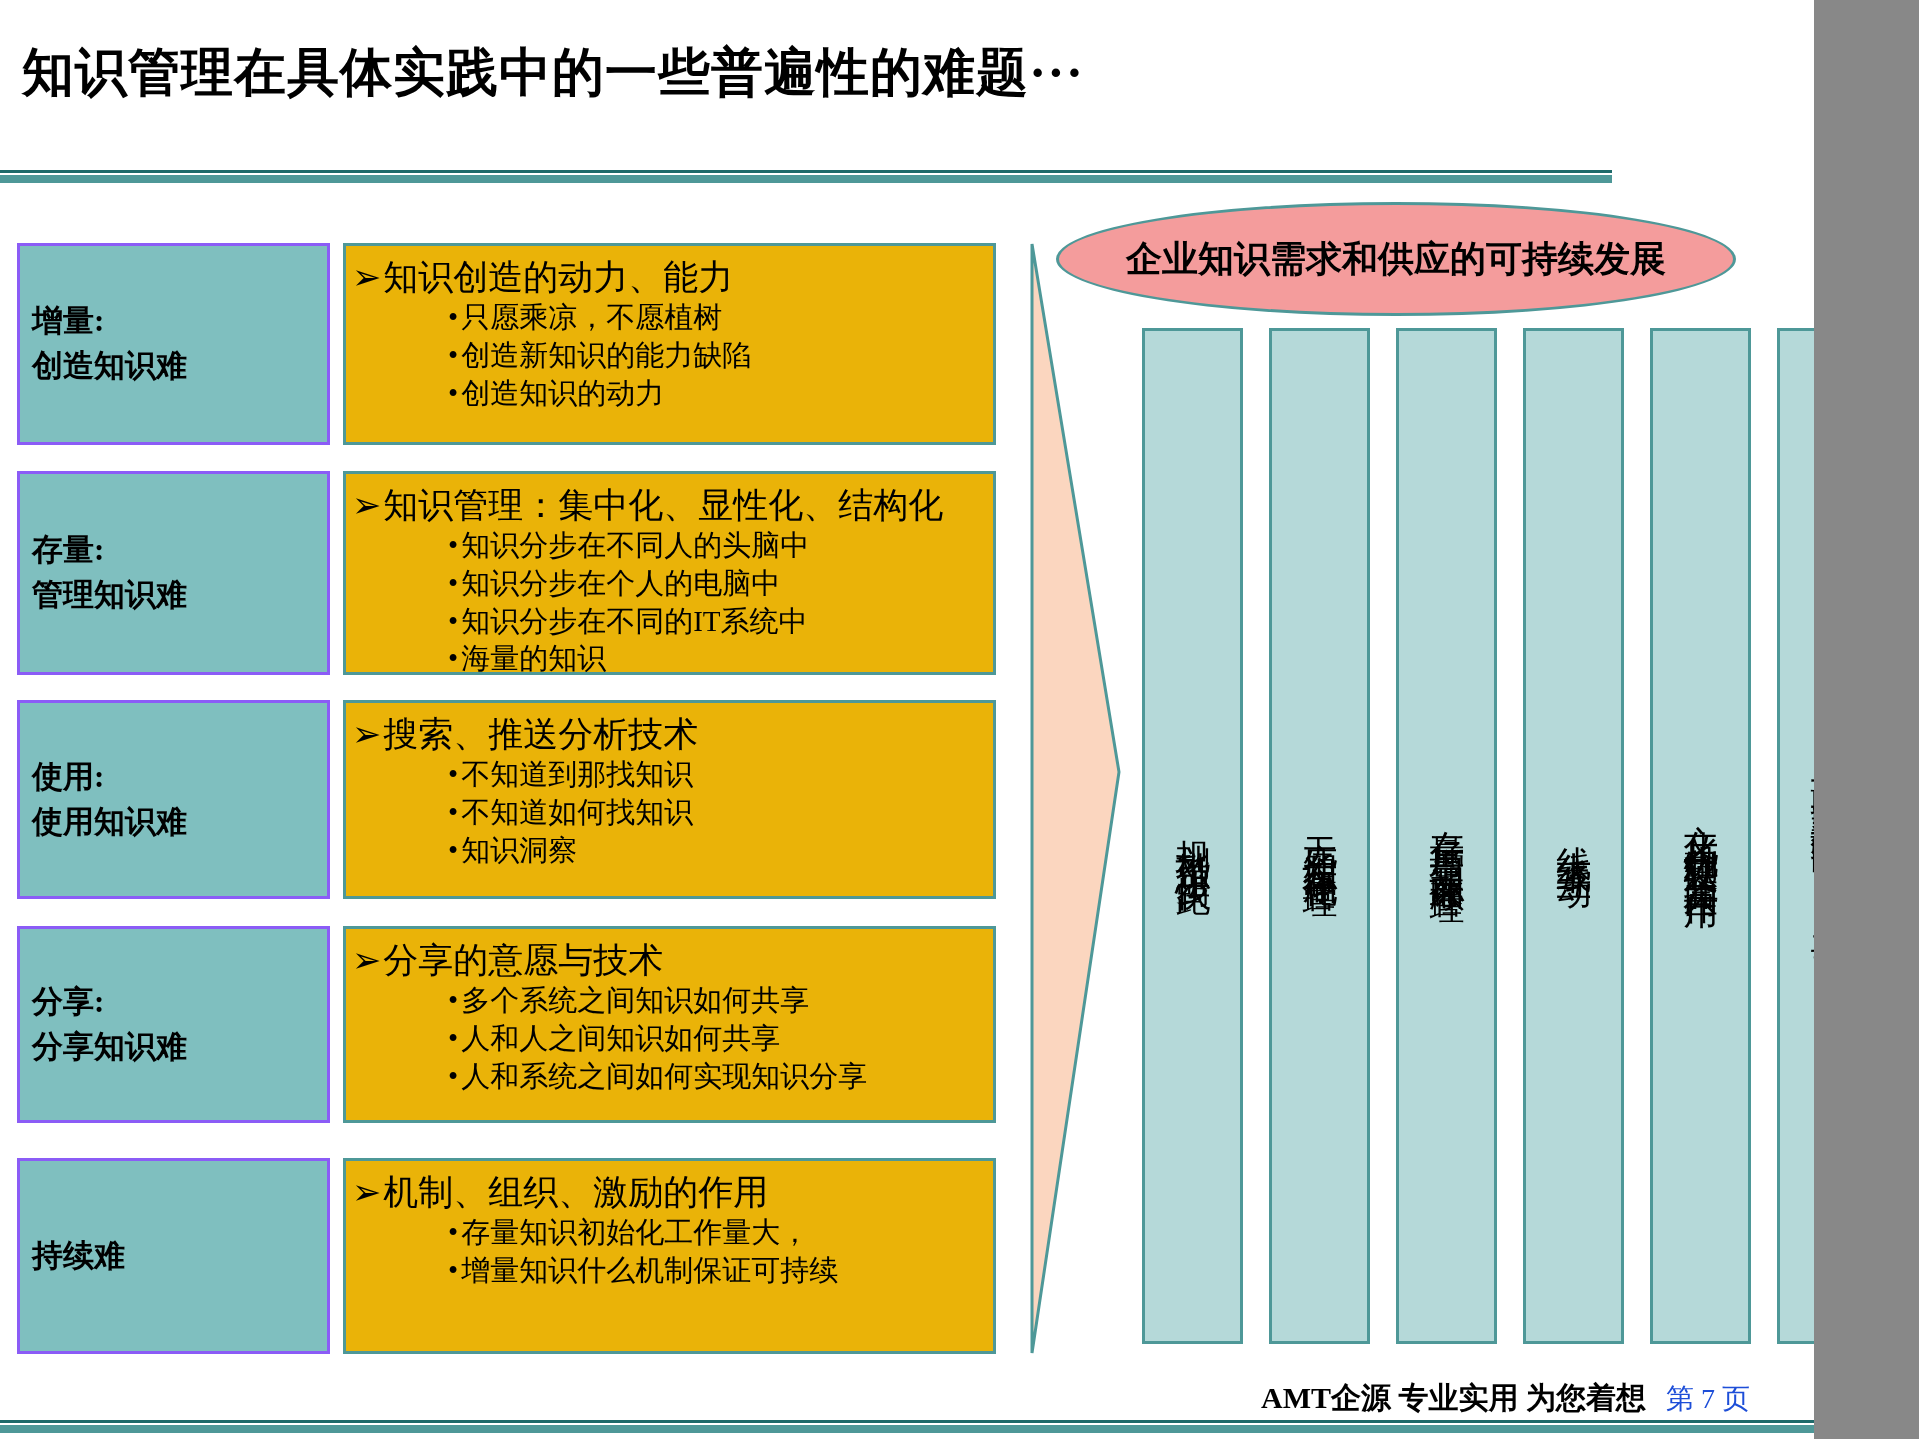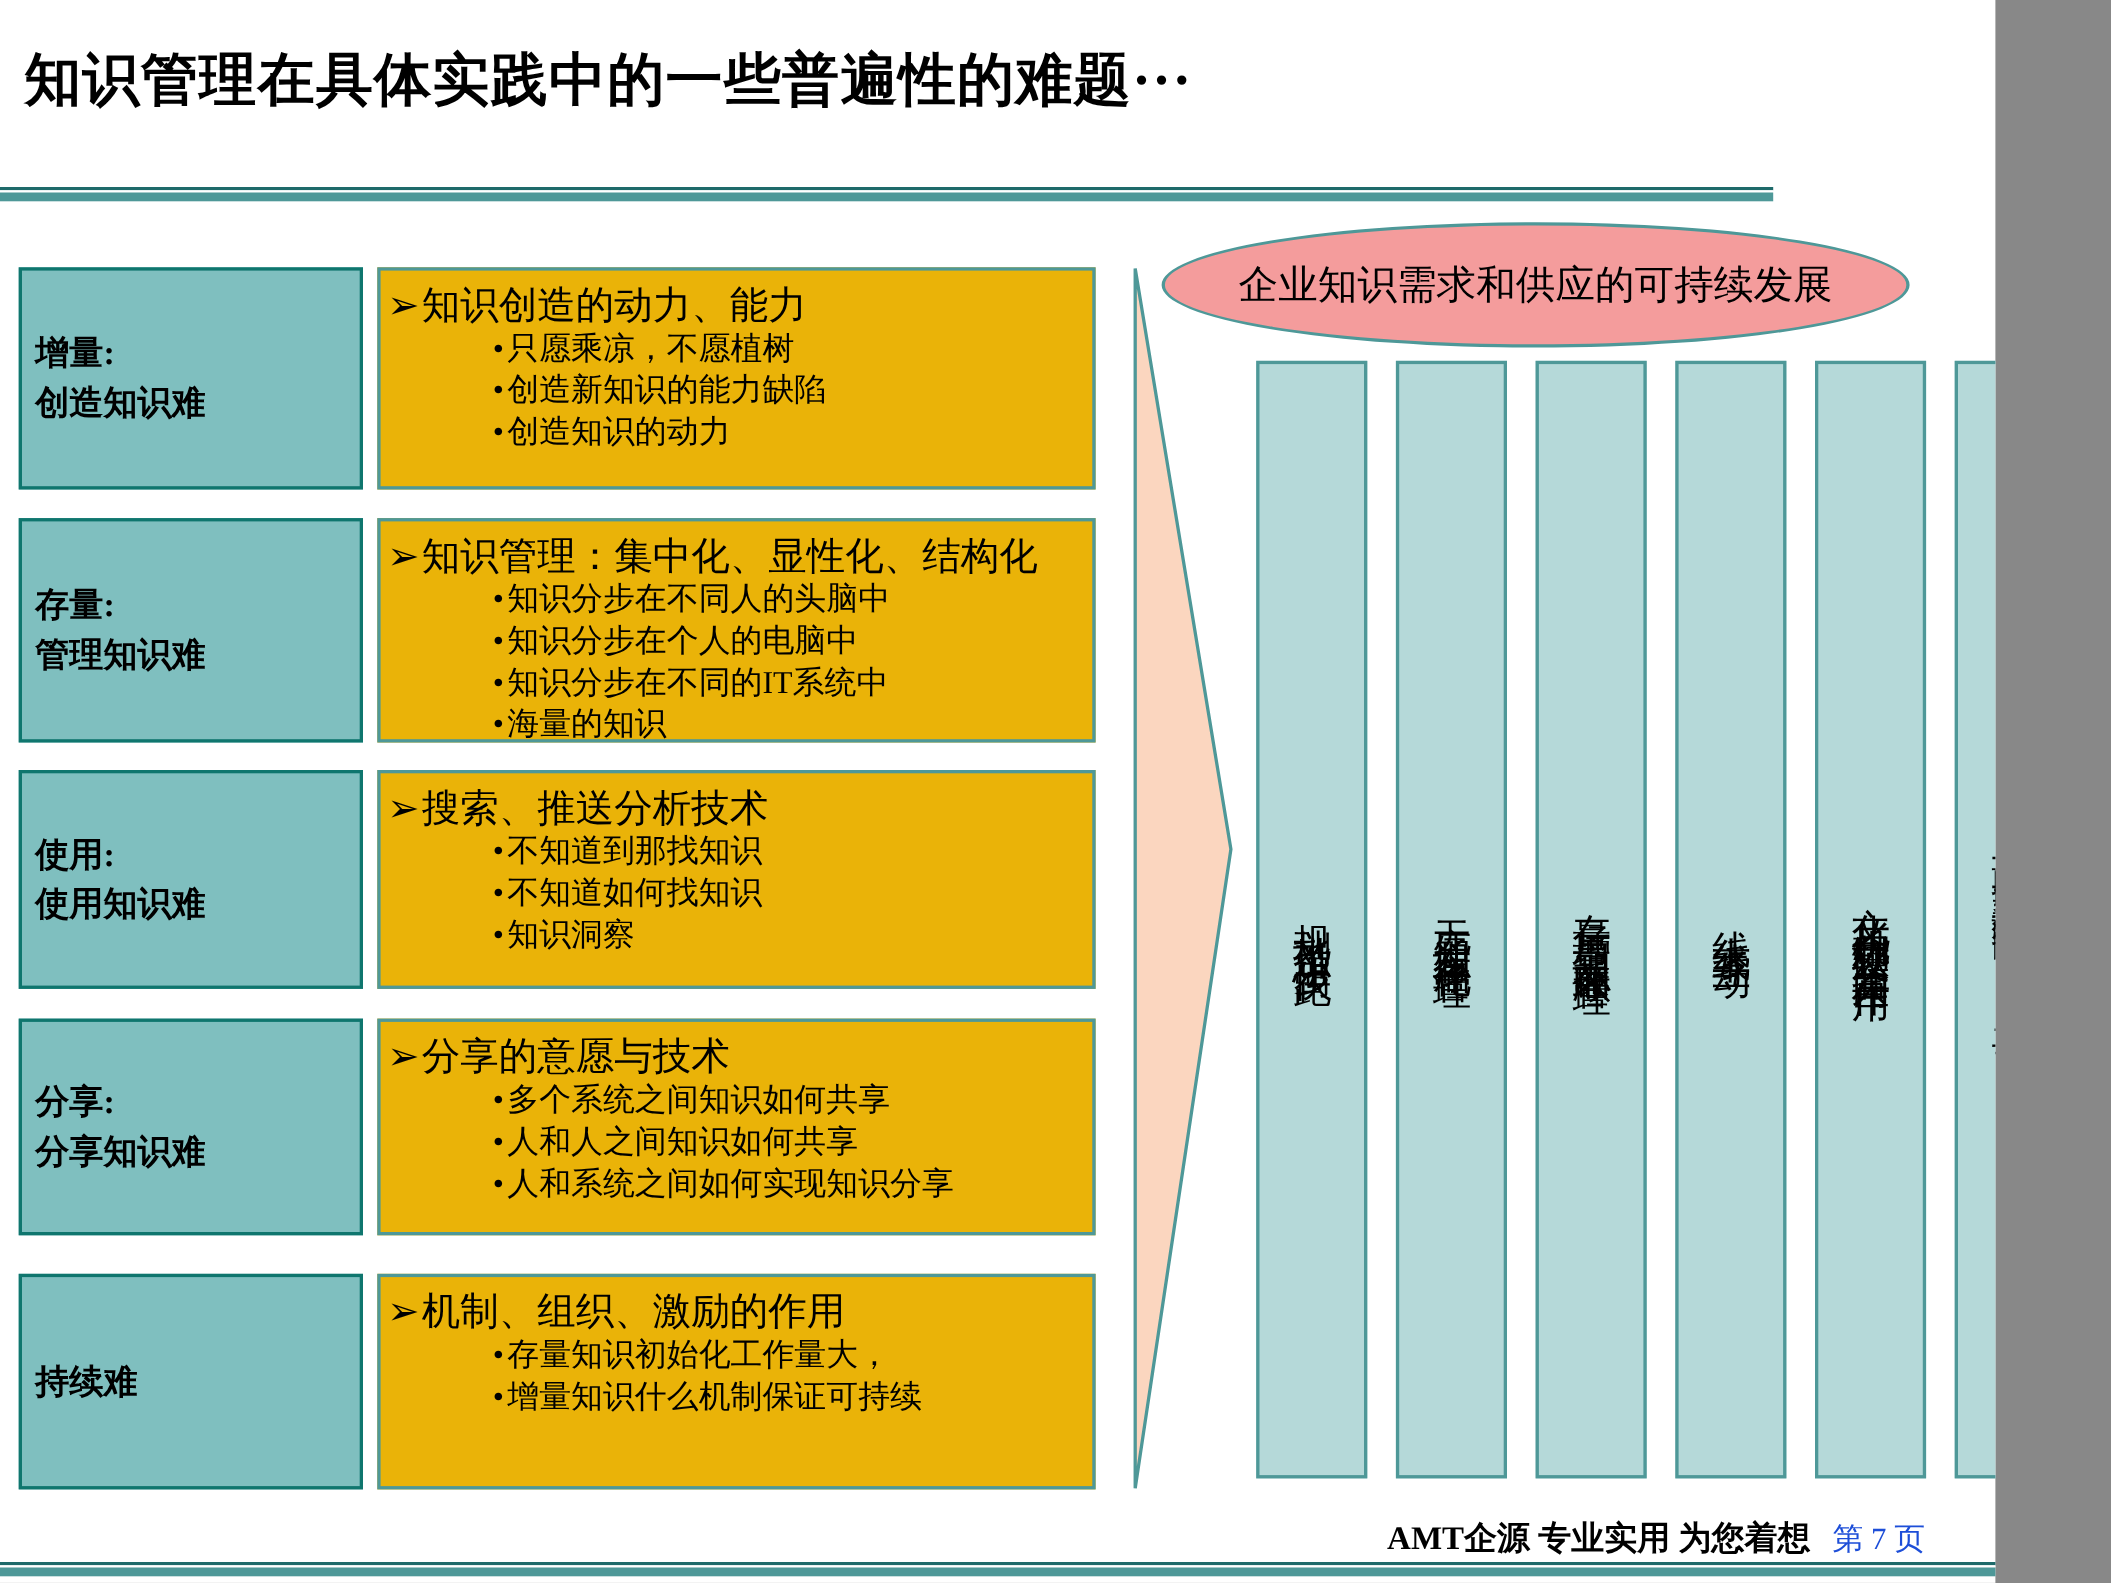--- a/index.html
+++ b/index.html
@@ -9,42 +9,42 @@
   }
   .title{
     position:absolute;left:22px;top:38px;font-size:52px;font-weight:bold;color:#000;
     letter-spacing:1px;white-space:nowrap;
   }
   .hr3{position:absolute;left:0;}
   .hr3 .d1{height:3px;background:#1E6A6A;}
   .hr3 .d2{height:2px;background:#ffffff;}
   .hr3 .d3{height:8px;background:#4E9898;}
   .label-box{
-    position:absolute;left:17px;width:313px;background:#7FBFBF;border:3px solid #0f766e;
+    position:absolute;left:17px;width:313px;background:#7FBFBF;border:3px solid #8b5cf6;
     box-sizing:border-box;display:flex;align-items:center;
   }
   .label-text{
     font-size:31px;font-weight:bold;line-height:1.45;padding-left:12px;color:#000;
     white-space:pre-line;
   }
   .content-box{
     position:absolute;left:343px;width:653px;background:#eab308;border:3px solid #4E9898;
     box-sizing:border-box;padding:10px 6px 0 6px;overflow:hidden;
   }
   .heading{font-size:35px;line-height:1.24;color:#000;white-space:nowrap;}
   .heading .hb{margin-right:2px;}
   .bullet{font-size:29px;line-height:1.3;padding-left:96px;color:#000;white-space:nowrap;}
   .bullet .dot{margin-right:3px;}
   .big-arrow{position:absolute;left:1030px;top:242px;}
   .ellipse{
     position:absolute;left:1056px;top:202px;width:680px;height:114px;background:#F49C9C;
     border:3px solid #4E9898;border-radius:50%;box-sizing:border-box;
     display:flex;align-items:center;justify-content:center;
   }
-  .ellipse-text{font-size:36px;font-weight:normal;color:#000;white-space:nowrap;}
+  .ellipse-text{font-size:36px;font-weight:bold;color:#000;white-space:nowrap;}
   .pillar{
     position:absolute;top:328px;height:1016px;width:101px;background:#B5D9D9;
     border:3px solid #4E9898;box-sizing:border-box;
     display:flex;align-items:center;justify-content:center;
   }
   .pillar-text{
     writing-mode:vertical-rl;text-orientation:upright;font-size:35px;color:#000;
     letter-spacing:6px;line-height:1;
   }
   .footer{

